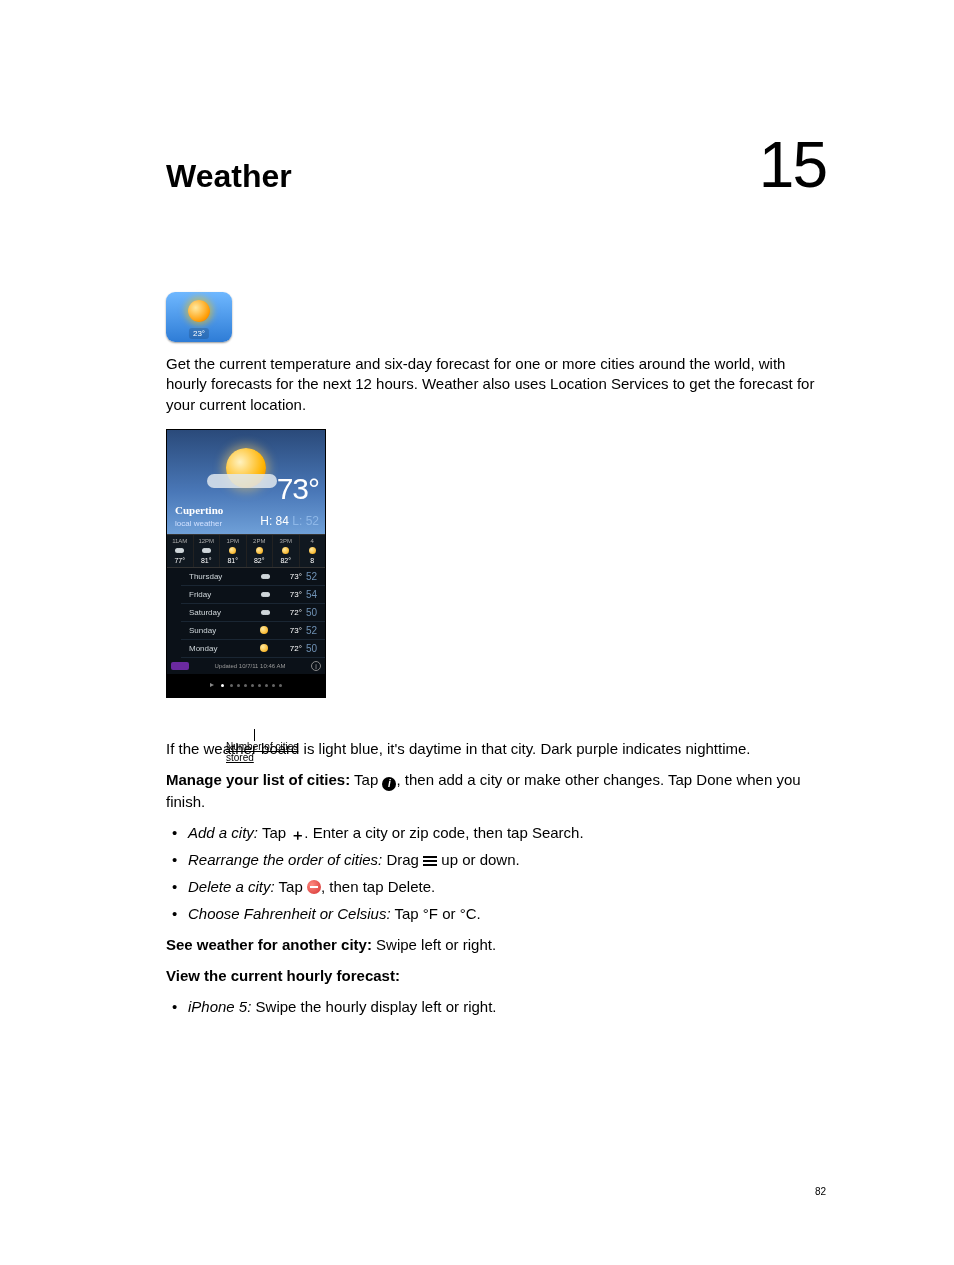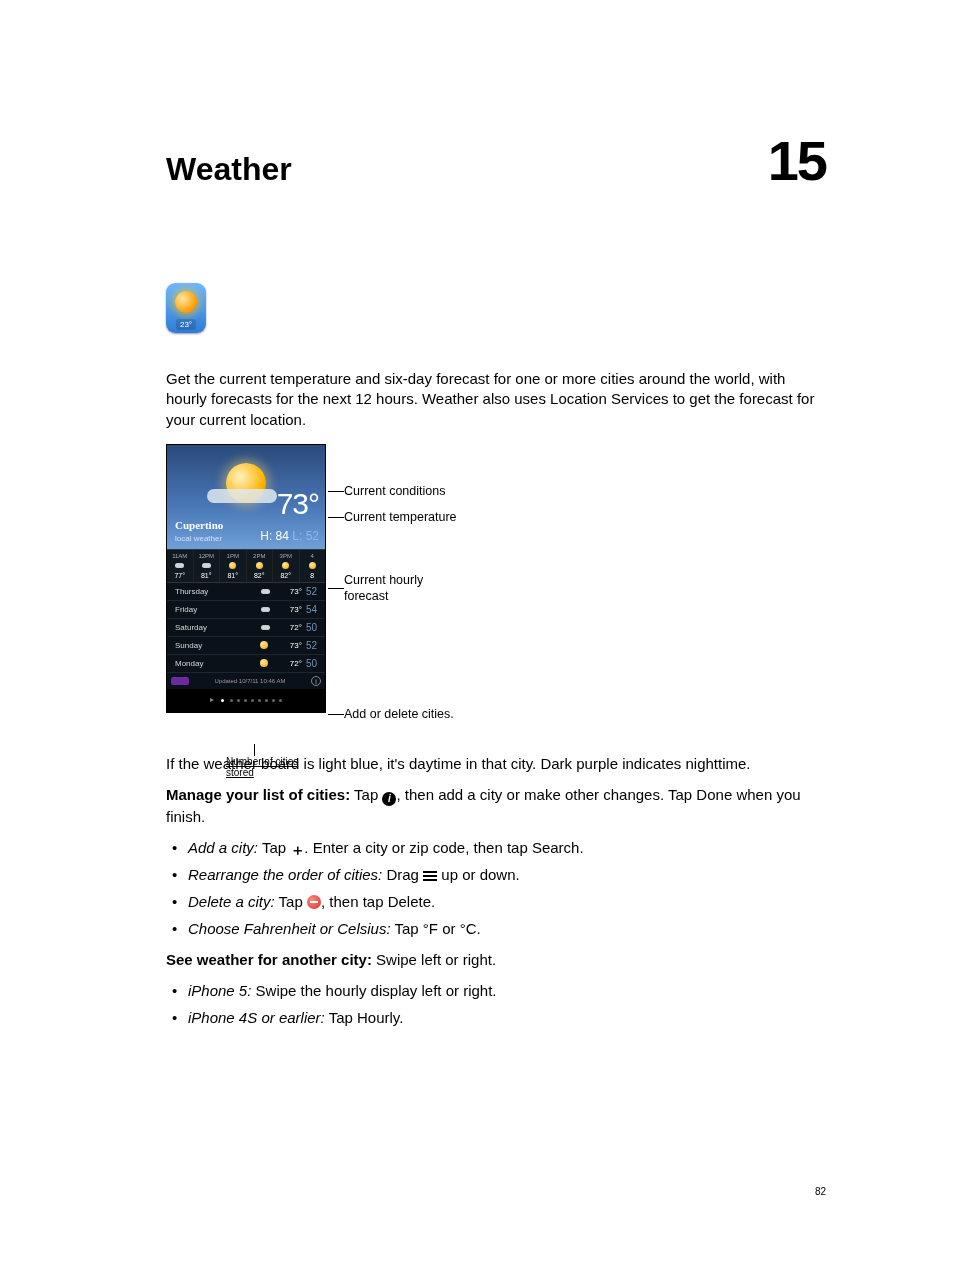--- a/index.html
+++ b/index.html
@@ -18,31 +18,31 @@
     display: flex;
     justify-content: space-between;
     align-items: baseline;
     margin-bottom: 90px;
   }
   .chapter-title {
     font-size: 32px;
     font-weight: 600;
   }
   .chapter-num {
-    font-size: 56px;
-    font-weight: 700;
+    font-size: 64px;
+    font-weight: 400;
     letter-spacing: -2px;
   }
   .app-icon {
-    width: 40px;
+    width: 66px;
     height: 50px;
     border-radius: 9px;
     background: linear-gradient(#6fb8ff 0%, #2e7cd6 100%);
     position: relative;
-    margin-bottom: 36px;
+    margin-bottom: 12px;
     box-shadow: 0 1px 2px rgba(0,0,0,.4);
   }
   .app-icon .sun-ico {
     position: absolute; top: 8px; left: 50%; transform: translateX(-50%);
     width: 22px; height: 22px; border-radius: 50%;
     background: radial-gradient(circle at 35% 35%, #ffe9a0, #ff9a00 70%, #e66a00);
     box-shadow: 0 0 6px 3px rgba(255,198,0,.5);
   }
   .app-icon .badge-23 {
     position: absolute; bottom: 3px; left: 50%; transform: translateX(-50%);
@@ -91,21 +91,21 @@
   .wx-hour {
     flex:1; text-align:center; padding:3px 0; color:#eee;
     border-right:1px solid #222;
   }
   .wx-hour:last-child{border-right:none;}
   .wx-hour .hlab{font-size:6px;color:#aaa;}
   .wx-hour .dot{ margin:3px auto; width:7px;height:7px;border-radius:50%; background: radial-gradient(circle at 35% 35%, #ffe9a0, #f7a400);}
   .wx-hour .dot.cloudy{ background:#cfd6da; box-shadow: -2px 0 0 #cfd6da, 2px 0 0 #cfd6da; border-radius:4px; height:5px; width:5px; margin-top:4px;margin-bottom:4px;}
   .wx-hour .htemp{font-size:7px;color:#fff;}
   .wx-days{ background:#0b1118; }
-  .wx-day{ display:flex; align-items:center; padding:3px 8px; border-bottom:1px solid #1a2633; color:#eee;}
+  .wx-day{ display:flex; align-items:center; padding:3px 8px; border-bottom:1px solid #1a2633; color:#eee;margin-left:14px;}
   .wx-day .dname{ flex:1; font-size:8px; color:#cfd6da;}
   .wx-day .ddot{ width:8px;height:8px;border-radius:50%; background: radial-gradient(circle at 35% 35%, #ffe9a0, #f7a400); margin-right:22px;}
   .wx-day .ddot.cloudy{ background:#cfd6da; box-shadow: -2px 0 0 #cfd6da, 2px 0 0 #cfd6da; border-radius:4px; height:5px; width:5px;}
   .wx-day .dh{ font-size:8px; color:#fff; margin-right:4px;}
   .wx-day .dl{ font-size:10px; color:#6f91b4;}
   .wx-foot{ display:flex; align-items:center; padding:3px 4px; background:#0b1118; color:#999;}
   .wx-foot .yahoo{ width:18px;height:8px;background:#6b2aa0;border-radius:2px;}
   .wx-foot .upd{ flex:1; text-align:center; font-size:6px;}
   .wx-foot .info{ width:10px;height:10px;border-radius:50%;border:1px solid #888;color:#aaa;font-size:7px;line-height:9px;text-align:center;}
   .wx-dots{ background:#000; text-align:center; padding:5px 0 8px;}
@@ -250,29 +250,20 @@
         </div>
         <div class="wx-dots">
           <span></span>
           <span class="active"></span>
           <span></span><span></span><span></span><span></span><span></span><span></span><span></span><span></span>
         </div>
       </div>
       <div class="co-bottom">Number of cities stored</div>
     </div>
 
-    <div class="callouts">
-      <div class="co co1">Current conditions</div>
-      <div class="co co2">Current temperature</div>
-      <div class="co co3">
-        <span>Current hourly</span><br>
-        <span>forecast</span>
-      </div>
-      <div class="co co4">Add or delete cities.</div>
-    </div>
   </div>
 
   <div class="body-text">
     <p>If the weather board is light blue, it's daytime in that city. Dark purple indicates nighttime.</p>
 
     <p>
       <strong>Manage your list of cities:</strong><span>  Tap </span><span class="inline-icon ico-info">i</span><span>, then add a city or make other changes. Tap Done when you finish.</span>
     </p>
 
     <ul class="bullets">
@@ -288,26 +279,26 @@
       <li>
         <span class="em">Choose Fahrenheit or Celsius:</span><span>  Tap °F or °C.</span>
       </li>
     </ul>
 
     <p>
       <strong>See weather for another city:</strong><span>  Swipe left or right.</span>
     </p>
 
 
+    <p>
+      <strong>View the current hourly forecast:</strong>
+    </p>
 
     <ul class="bullets">
       <li>
         <span class="em">iPhone 5:</span><span>  Swipe the hourly display left or right.</span>
-      </li>
-      <li>
-        <span class="em">iPhone 4S or earlier:</span><span>  Tap Hourly.</span>
       </li>
     </ul>
   </div>
 
 </div>
 
 <div class="page-num">82</div>
 
 </body></html>

